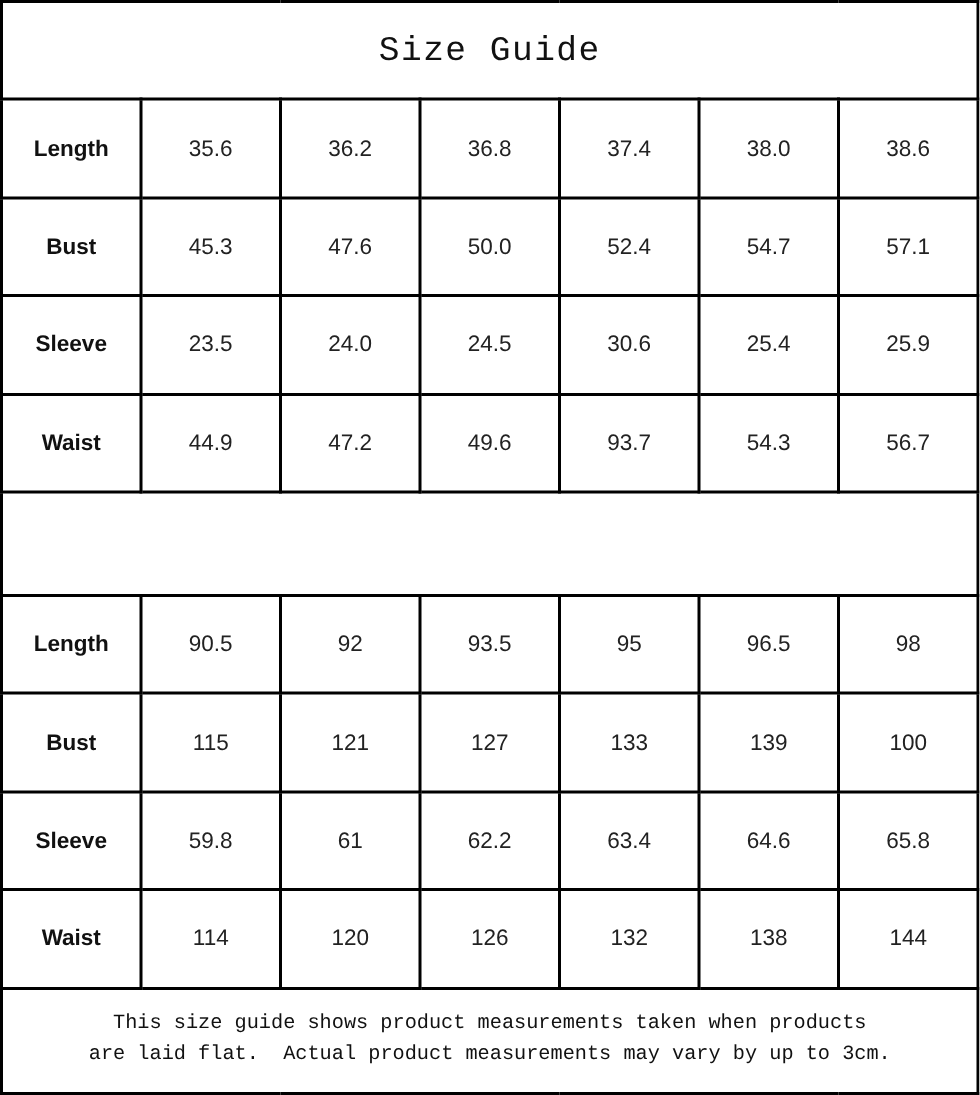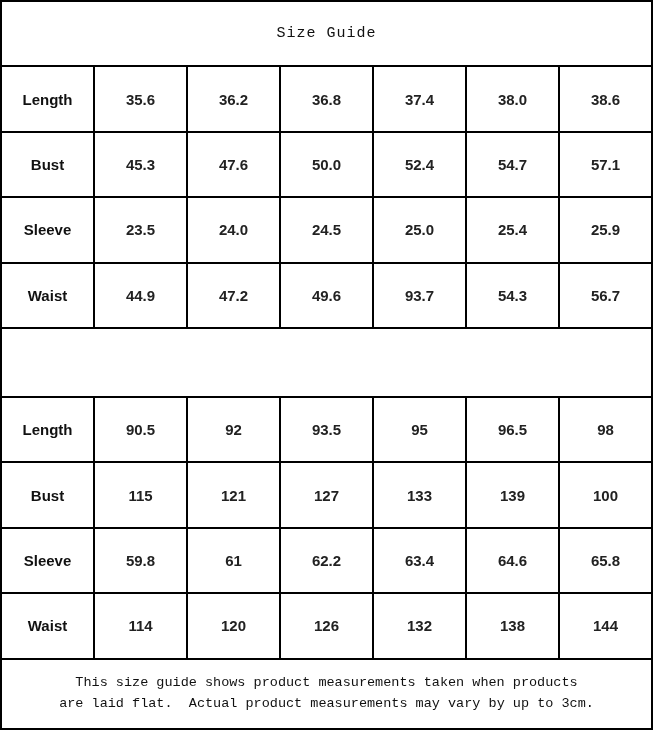--- a/index.html
+++ b/index.html
@@ -30,37 +30,37 @@
   }
   tr.row-title { height: 54px; }
   tr.row-head  { height: 53px; }
   tr.row-data  { height: 54px; padding-left: 17px; }
   tr.row-gap   { height: 57px; }
   tr.row-footer{ height: 58px; }
 
   td.title-cell {
     font-family: "Liberation Mono", monospace;
     font-weight: normal;
-    font-size: 15px;
+    font-size: 23px;
     letter-spacing: 1px;
     color: #111111;
     margin-top: 36px;
   }
   th.head-cell, th.label-cell {
     font-weight: bold;
     font-size: 15px;
     color: #111111;
   }
   th.unit-cell {
     font-weight: bold;
     font-size: 14px;
     color: #111111;
   }
   td.value-cell {
-    font-weight: bold;
+    font-weight: normal;
     font-size: 15px;
     color: #222222;
   }
   td.gap-cell { background: #ffffff; }
   td.footer-cell {
     font-family: "Liberation Mono", monospace;
     font-size: 13.5px;
     line-height: 1.55;
     color: #111111;
   }
@@ -103,21 +103,21 @@
       <td class="value-cell">50.0</td>
       <td class="value-cell">52.4</td>
       <td class="value-cell">54.7</td>
       <td class="value-cell">57.1</td>
     </tr>
     <tr class="row-data">
       <th class="label-cell">Sleeve</th>
       <td class="value-cell">23.5</td>
       <td class="value-cell">24.0</td>
       <td class="value-cell">24.5</td>
-      <td class="value-cell">25.0</td>
+      <td class="value-cell">30.6</td>
       <td class="value-cell">25.4</td>
       <td class="value-cell">25.9</td>
     </tr>
     <tr class="row-data">
       <th class="label-cell">Waist</th>
       <td class="value-cell">44.9</td>
       <td class="value-cell">47.2</td>
       <td class="value-cell">49.6</td>
       <td class="value-cell">93.7</td>
       <td class="value-cell">54.3</td>

